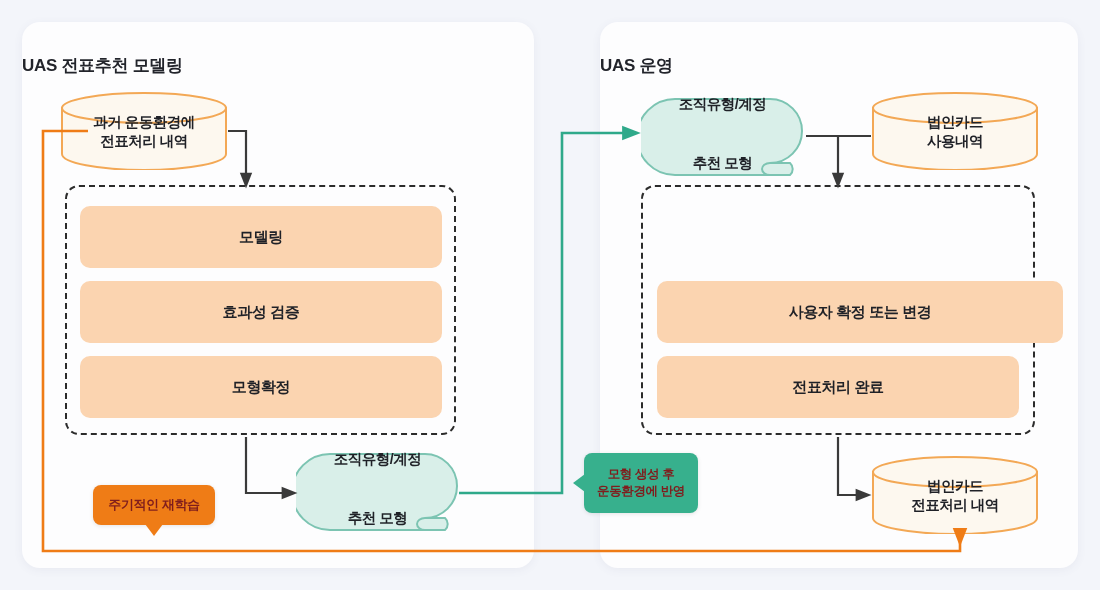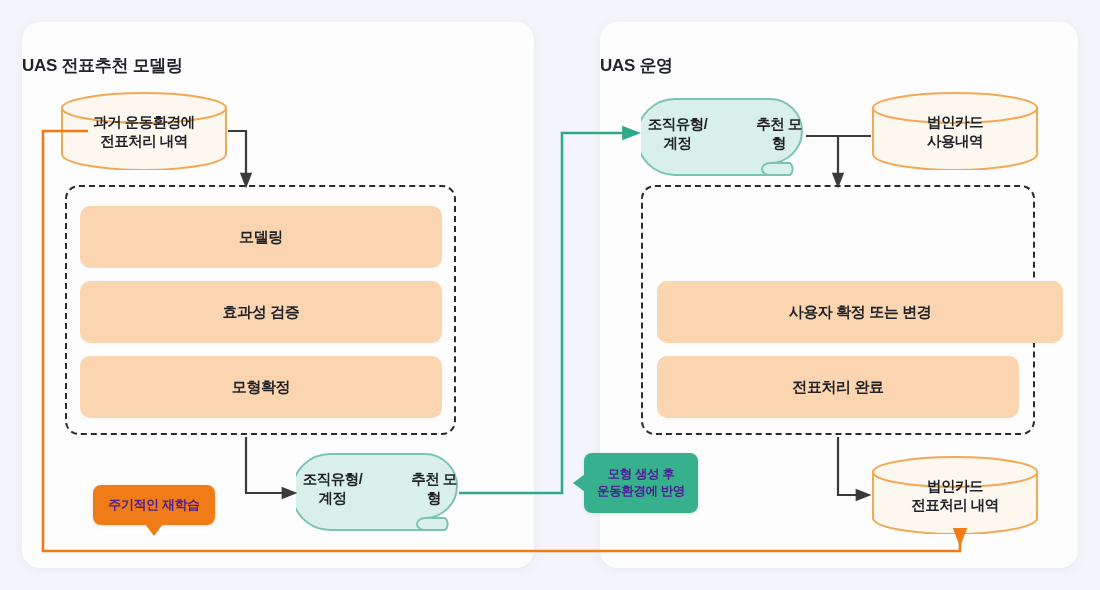--- a/index.html
+++ b/index.html
@@ -79,35 +79,35 @@
     text-align:center;
     padding-top:2px;box-sizing:border-box;
   }
 
   
   .doc{position:absolute;}
   .doc svg{position:absolute;left:0;top:0;}
   .doc .doc-label{
     position:absolute;
     left:0;top:0;width:100%;height:100%;
-    display:flex;flex-direction:row;
+    display:flex;flex-direction:column;
     align-items:center;justify-content:center;
     font-size:14.5px;font-weight:bold;color:#1f2127;
     letter-spacing:-0.5px;line-height:1.32;
     text-align:center;
     padding-bottom:8px;box-sizing:border-box;gap:40px;
   }
 
   
   .callout{
     position:absolute;
     border-radius:8px;
     display:flex;flex-direction:column;
     align-items:center;justify-content:center;
-    color:#4c1d95;font-weight:bold;
+    color:#7f1d1d;font-weight:bold;
     letter-spacing:-0.4px;line-height:1.35;
     text-align:center;
     box-shadow:0 1px 4px rgba(0,0,0,.10);
   }
   #callout-retrain{
     background:#ef7c16;
     font-size:13px;
   }
   #callout-retrain:after{
     content:"";

